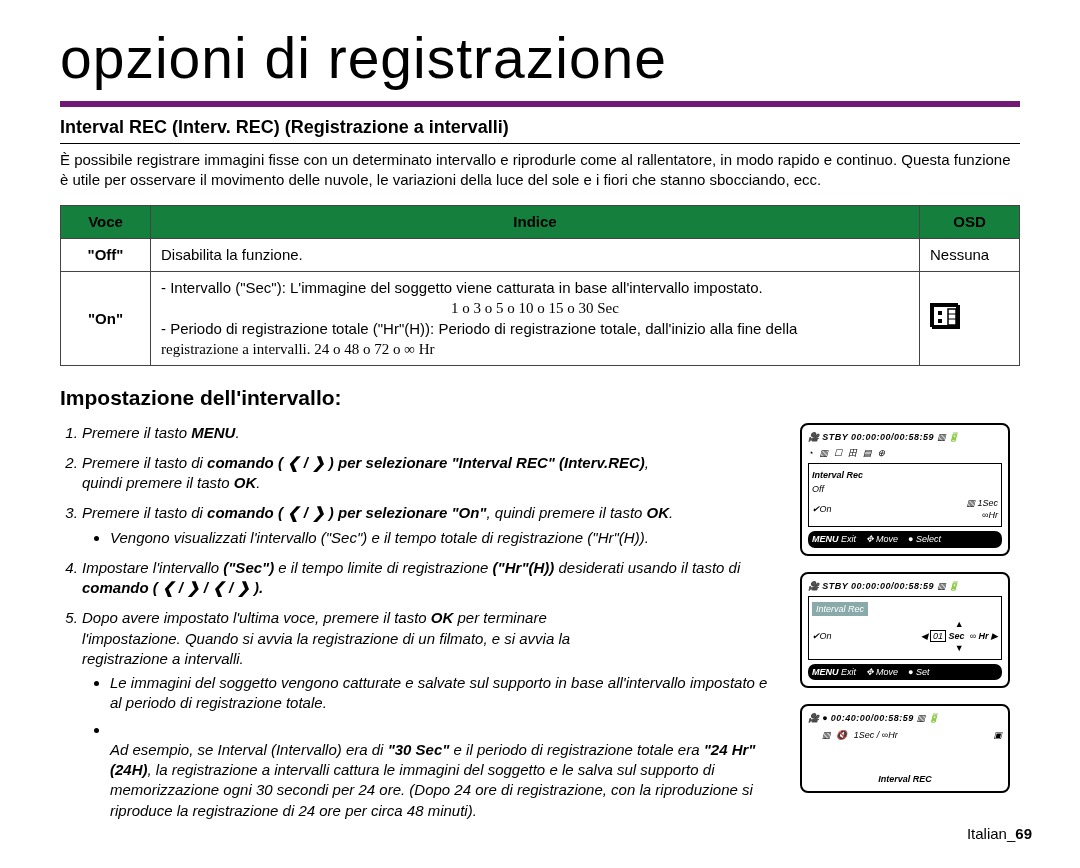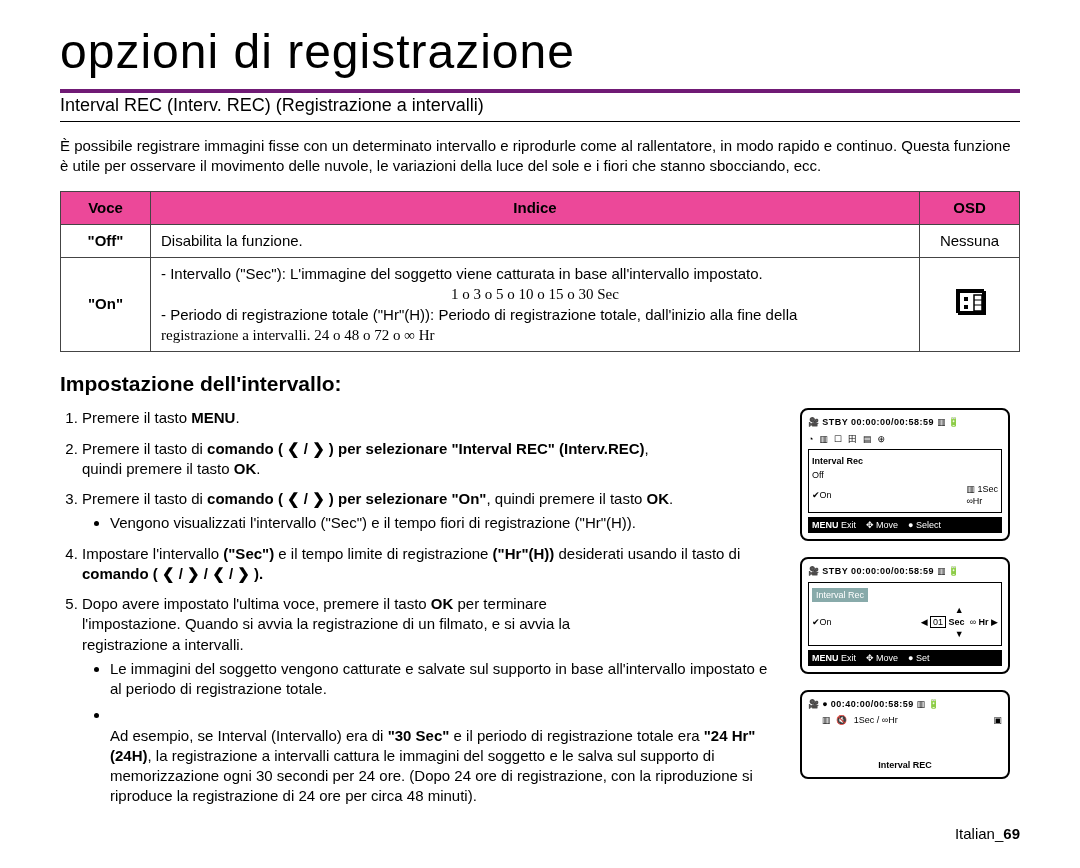--- a/index.html
+++ b/index.html
@@ -8,55 +8,56 @@
     height: 868px;
     background: #ffffff;
     font-family: Arial, Helvetica, sans-serif;
     color: #000;
     position: relative;
     padding: 20px 60px 30px 60px;
     font-size: 15px;
     line-height: 1.35;
   }
   .page-title {
-    font-size: 48px;
+    font-size: 57px;
     font-weight: 300;
     letter-spacing: 1px;
-    border-bottom: 4px solid #701a75;
+    border-bottom: 6px solid #701a75;
     padding-bottom: 4px;
+    margin-bottom: 8px;
   }
   .section-heading {
     font-size: 18px;
-    font-weight: normal;
+    font-weight: bold;
     border-bottom: 1px solid #000;
     padding-bottom: 4px;
-    margin-bottom: 14px;
+    margin-bottom: 6px;
   }
   .intro { margin-bottom: 14px; }
   table.opts {
     width: 100%;
     border-collapse: collapse;
     margin-bottom: 18px;
   }
   table.opts th, table.opts td {
     border: 1px solid #444;
     padding: 6px 10px;
     vertical-align: middle;
     text-align: left;
   }
   table.opts th {
-    background: #ec4899;
+    background: #15803d;
     text-align: center;
     font-weight: bold;
   }
   table.opts td.vcell { text-align: center; font-weight: bold; }
-  table.opts td.osd { text-align: center; vertical-align: middle; }
+  table.opts td.osd { vertical-align: middle; }
   .mono { font-family: 'Times New Roman', serif; white-space: pre; }
   .sub-heading { font-size: 21px; font-weight: bold; margin: 10px 0; }
-  .layout { display: flex; gap: 26px; }
+  .layout { display: flex; gap: 26px; font-style: italic; }
   .text-col { flex: 1 1 auto; }
   .screens-col { width: 220px; flex: none; display: flex; flex-direction: column; gap: 16px; }
   ol.steps { list-style: decimal; padding-left: 22px; }
   ol.steps > li { margin-bottom: 10px; }
   ul.bullets { list-style: disc; padding-left: 28px; margin-top: 4px;}
   ul.bullets > li { margin-bottom: 6px; }
   .glyph { font-family: Arial; font-weight: bold; }
   .screen {
     width: 210px;
     border: 2px solid #000;
@@ -65,32 +66,32 @@
     padding: 6px;
     font-size: 9px;
     color: #000;
   }
   .screen .top-row { display:flex; align-items:center; gap:3px; margin-bottom:4px; }
   .screen .top-row .status { font-weight:bold; letter-spacing:0.5px;text-align:right; }
   .screen .icon-row { display:flex; gap:6px; margin-bottom:4px; flex-wrap:wrap; }
   .screen .menu-box { border:1px solid #000; padding:3px; margin-bottom:4px; }
   .screen .menu-box .hl { background:#8aa; color:#fff; padding:1px 4px; display:inline-block; }
   .screen .row { display:flex; justify-content:space-between; align-items:center; margin:2px 0;}
-  .screen .dark-row { background:#000; color:#fff; padding:2px 4px; display:flex; gap:10px; align-items:center; font-size:9px;}
+  .screen .dark-row { background:#000; color:#fff; padding:2px 4px; display:flex; gap:10px; align-items:center; font-size:9px;border-radius:7px;}
   .screen .nav { display:flex; flex-direction:column; align-items:center; font-size:9px; }
   .screen .pill { border:1px solid #000; padding:0 2px; }
   .osd-icon {
     display:inline-block; width:28px; height:24px; border:2px solid #000;
     position:relative;
   }
   .osd-icon::before, .osd-icon::after {
     content:''; position:absolute; background:#000;
   }
   .footer {
-    position:absolute; bottom:24px; right:60px;
+    position:absolute; bottom:24px; right:48px;
     font-size:15px;
   }
   .footer .num { font-weight:bold; }
 </style>
 </head>
 <body>
 
 <div class="page-title">opzioni di registrazione</div>
 
 <div class="section-heading">Interval REC (Interv. REC) (Registrazione a intervalli)</div>
@@ -143,21 +144,21 @@
       <li>
         <span>Premere il tasto </span><b>MENU</b><span>.</span>
       </li>
       <li>
         <span>Premere il tasto di </span><b>comando</b><span class="glyph"> ( ❮ / ❯ ) per selezionare </span><b>"Interval REC" (Interv.REC)</b><span>,</span><br>
         <span>quindi premere il tasto </span><b>OK</b><span>.</span>
       </li>
       <li>
         <span>Premere il tasto di </span><b>comando</b><span class="glyph"> ( ❮ / ❯ ) per selezionare </span><b>"On"</b><span>, quindi premere il tasto </span><b>OK</b><span>.</span>
         <ul class="bullets">
-            <li>Vengono visualizzati l'intervallo ("Sec") e il tempo fiori di registrazione ("Hr"(H)).</li>
+            <li>Vengono visualizzati l'intervallo ("Sec") e il tempo totale di registrazione ("Hr"(H)).</li>
           </ul>
       </li>
       <li>
         <span>Impostare l'intervallo </span><b>("Sec")</b><span> e il tempo limite di registrazione </span><b>("Hr"(H))</b><span> desiderati usando il tasto di </span><b>comando</b><span class="glyph"> ( ❮ / ❯ / ❮ / ❯ ).</span>
       </li>
       <li>
         <span>Dopo avere impostato l'ultima voce, premere il tasto  </span><b>OK</b><span> per terminare</span><br>
         <span>l'impostazione. Quando si avvia la registrazione di un filmato, e si avvia la</span><br>
         <span>registrazione a intervalli.</span>
         <ul class="bullets">
@@ -190,21 +191,21 @@
       </div>
       <div class="menu-box">
         <div class="row">
             <span style="font-weight:bold">Interval Rec</span>
           </div>
         <div class="row">
             <span>Off</span>
           </div>
         <div class="row">
           <span><span>✔</span><span>On</span></span>
-          <span style="">
+          <span style="text-align:right">
             <span>▥</span> <span>1Sec</span><br>
             <span>∞Hr</span>
           </span>
         </div>
       </div>
       <div class="dark-row">
         <span><b>MENU</b> <span>Exit</span></span>
         <span>✥ <span>Move</span></span>
         <span>● <span>Select</span></span>
       </div>

